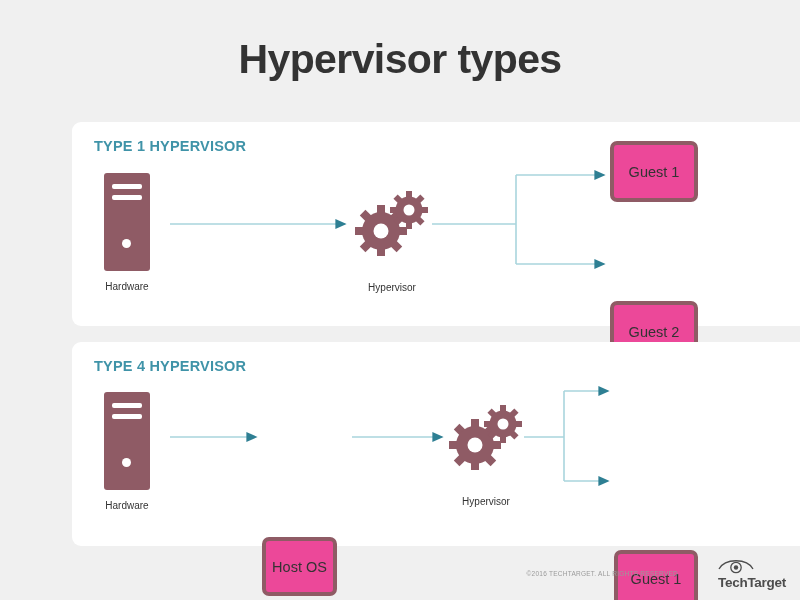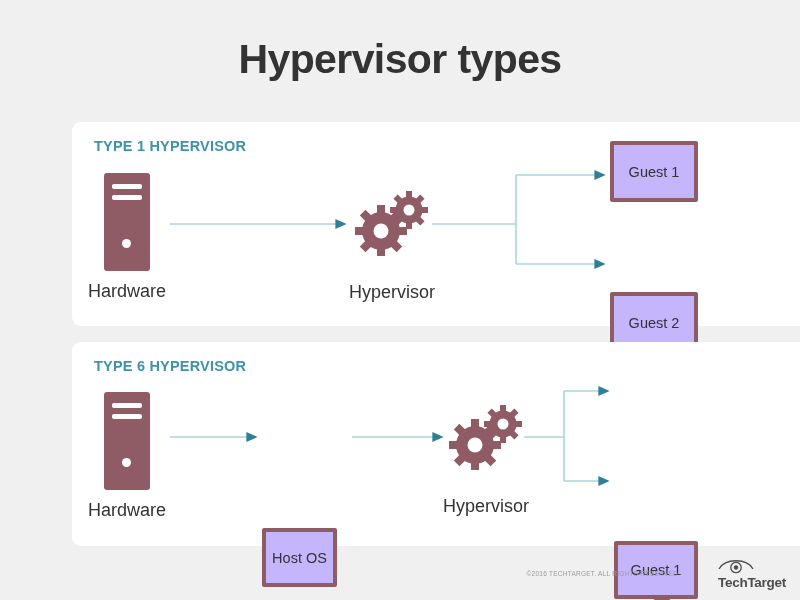--- a/index.html
+++ b/index.html
@@ -56,21 +56,21 @@
 
   
   .node {
     position: absolute;
   }
   .node-label {
     position: absolute;
     left: 50%;
     transform: translateX(-50%);
     white-space: nowrap;
-    font-size: 18px;
+    font-size: 10px;
     color: #333333;
   }
 
   
   .tower {
     position: relative;
     width: 46px;
     height: 98px;
     background: #8f5b65;
     border-radius: 3px;
@@ -95,22 +95,22 @@
     border-radius: 50%;
   }
 
   
   .monitor {
     position: relative;
   }
   .monitor-screen {
     box-sizing: border-box;
     border: 4px solid #8f5b65;
-    border-radius: 2px;
-    background: #c4b5fd;
+    border-radius: 7px;
+    background: #ec4899;
     display: flex;
     align-items: center;
     justify-content: center;
     font-size: 14.5px;
     color: #333333;
   }
   .monitor-neck {
     position: absolute;
     left: 50%;
     transform: translateX(-50%);
@@ -236,28 +236,28 @@
   </div>
 
   <div class="node monitor" style="left:610px; top:141px;">
     <div class="monitor-screen" style="width:88px; height:61px;">
       <span>Guest 1</span>
     </div>
 
   </div>
 
   <div class="node monitor" style="left:610px; top:231px;">
-    <div class="monitor-screen" style="width:88px; height:61px;">
+    <div class="monitor-screen" style="width:88px; height:61px;margin-top:9px;">
       <span>Guest 2</span>
     </div>
 
   </div>
 
   <div class="card" id="card-type2">
-    <div class="card-title">TYPE 6 HYPERVISOR</div>
+    <div class="card-title">TYPE 4 HYPERVISOR</div>
   </div>
 
   <svg class="conn" width="800" height="600">
 
     <line x1="170" y1="437" x2="256" y2="437" stroke="#a9d5dd" stroke-width="1.6" marker-end="url(#ah)"></line>
 
     <line x1="352" y1="437" x2="442" y2="437" stroke="#a9d5dd" stroke-width="1.6" marker-end="url(#ah)"></line>
 
     <line x1="524" y1="437" x2="564" y2="437" stroke="#a9d5dd" stroke-width="1.6"></line>
 

